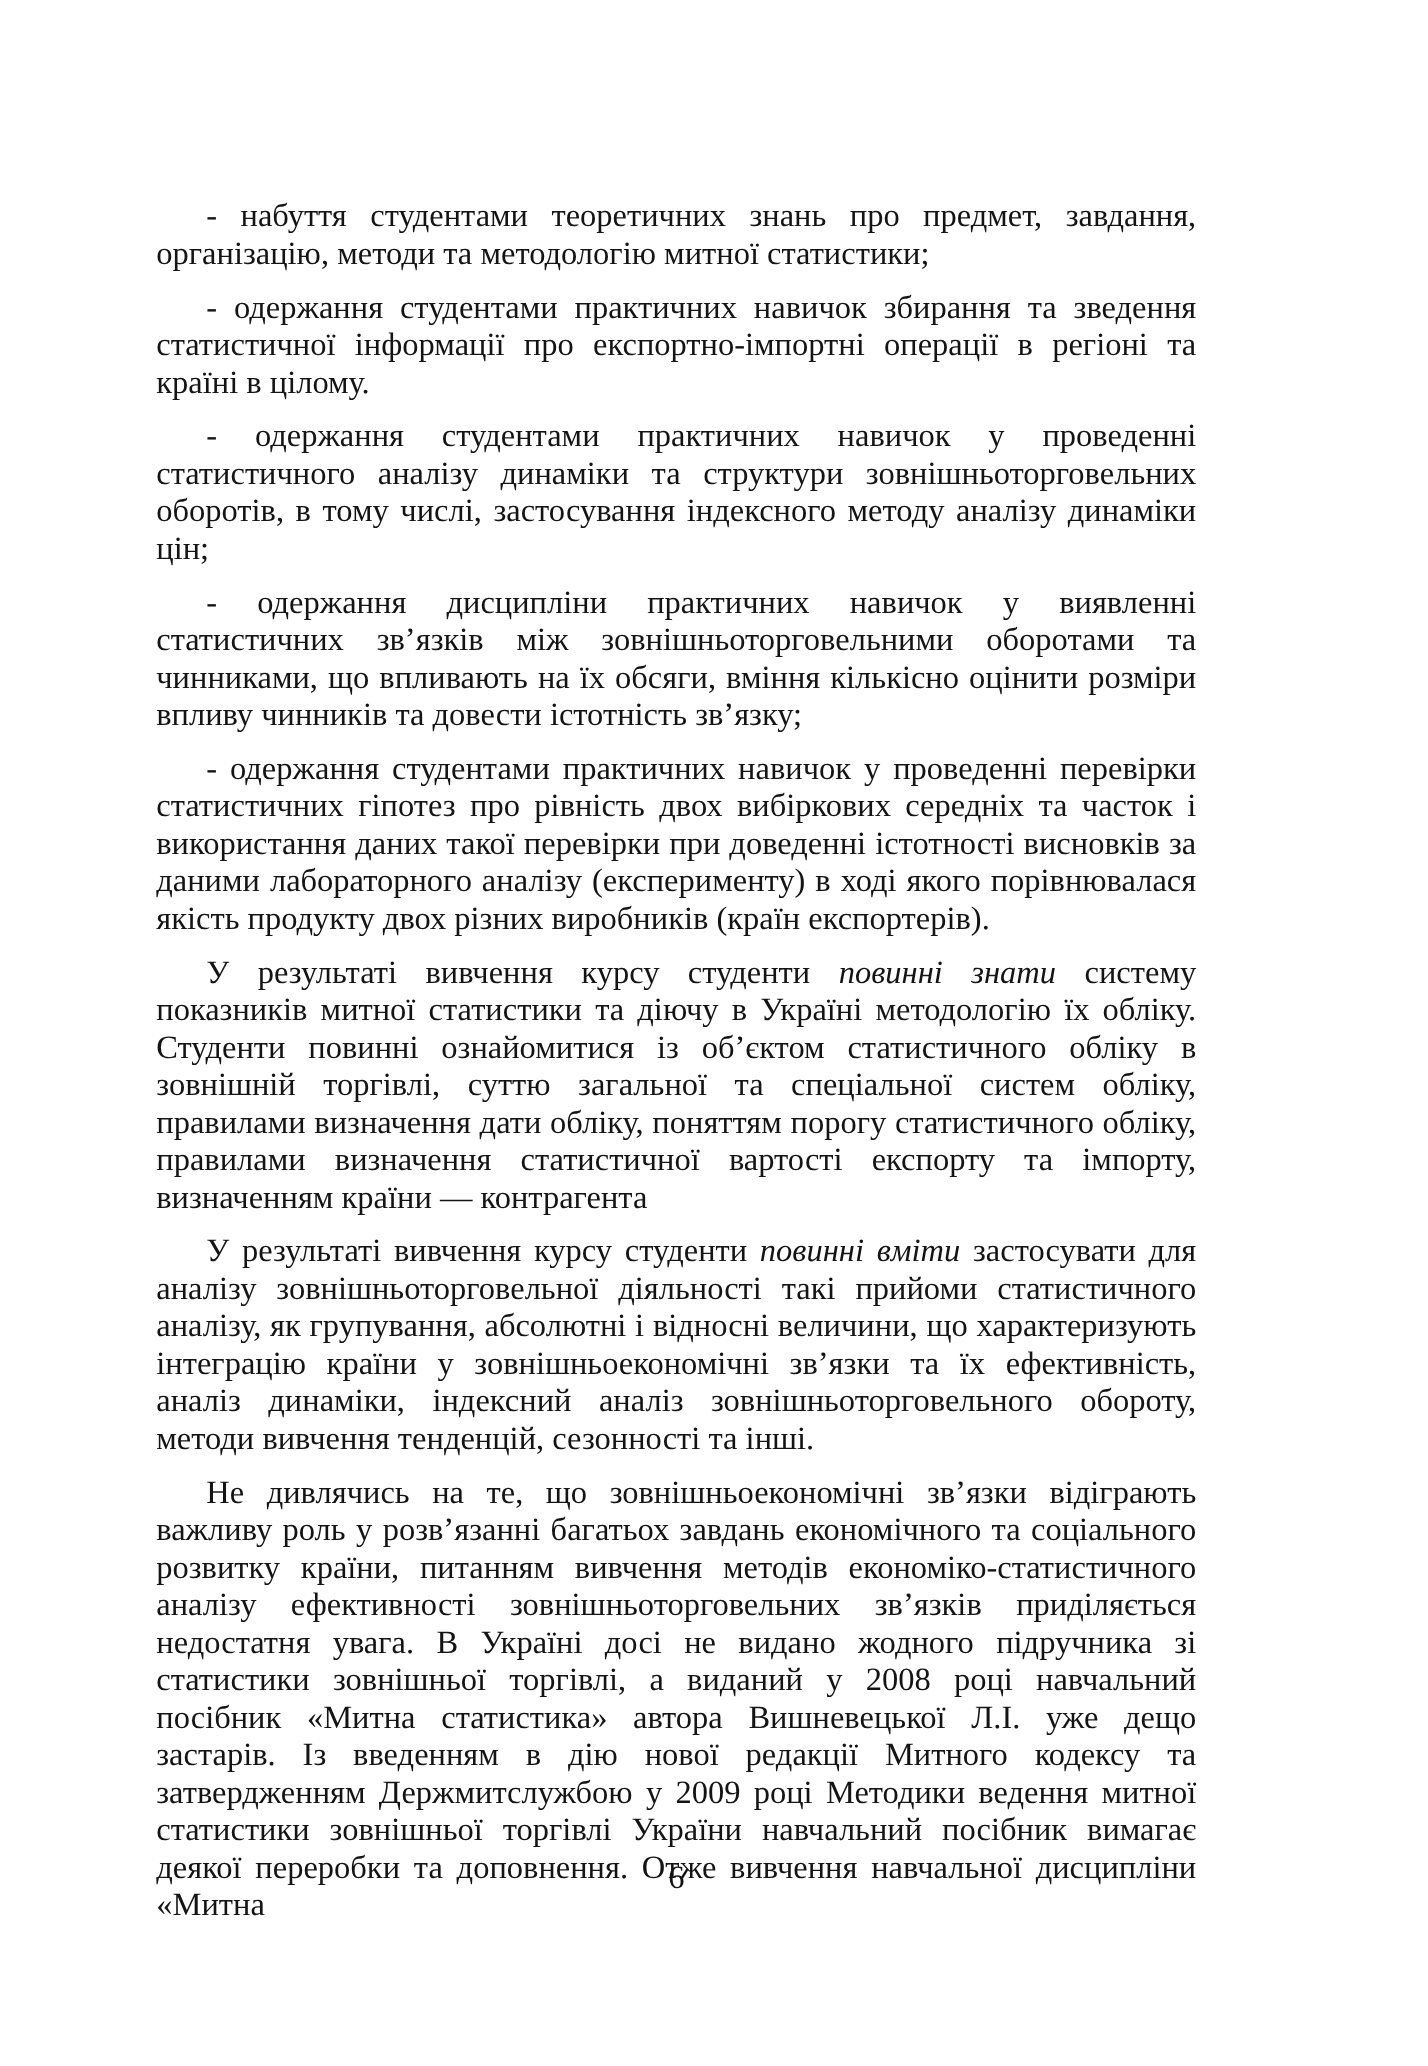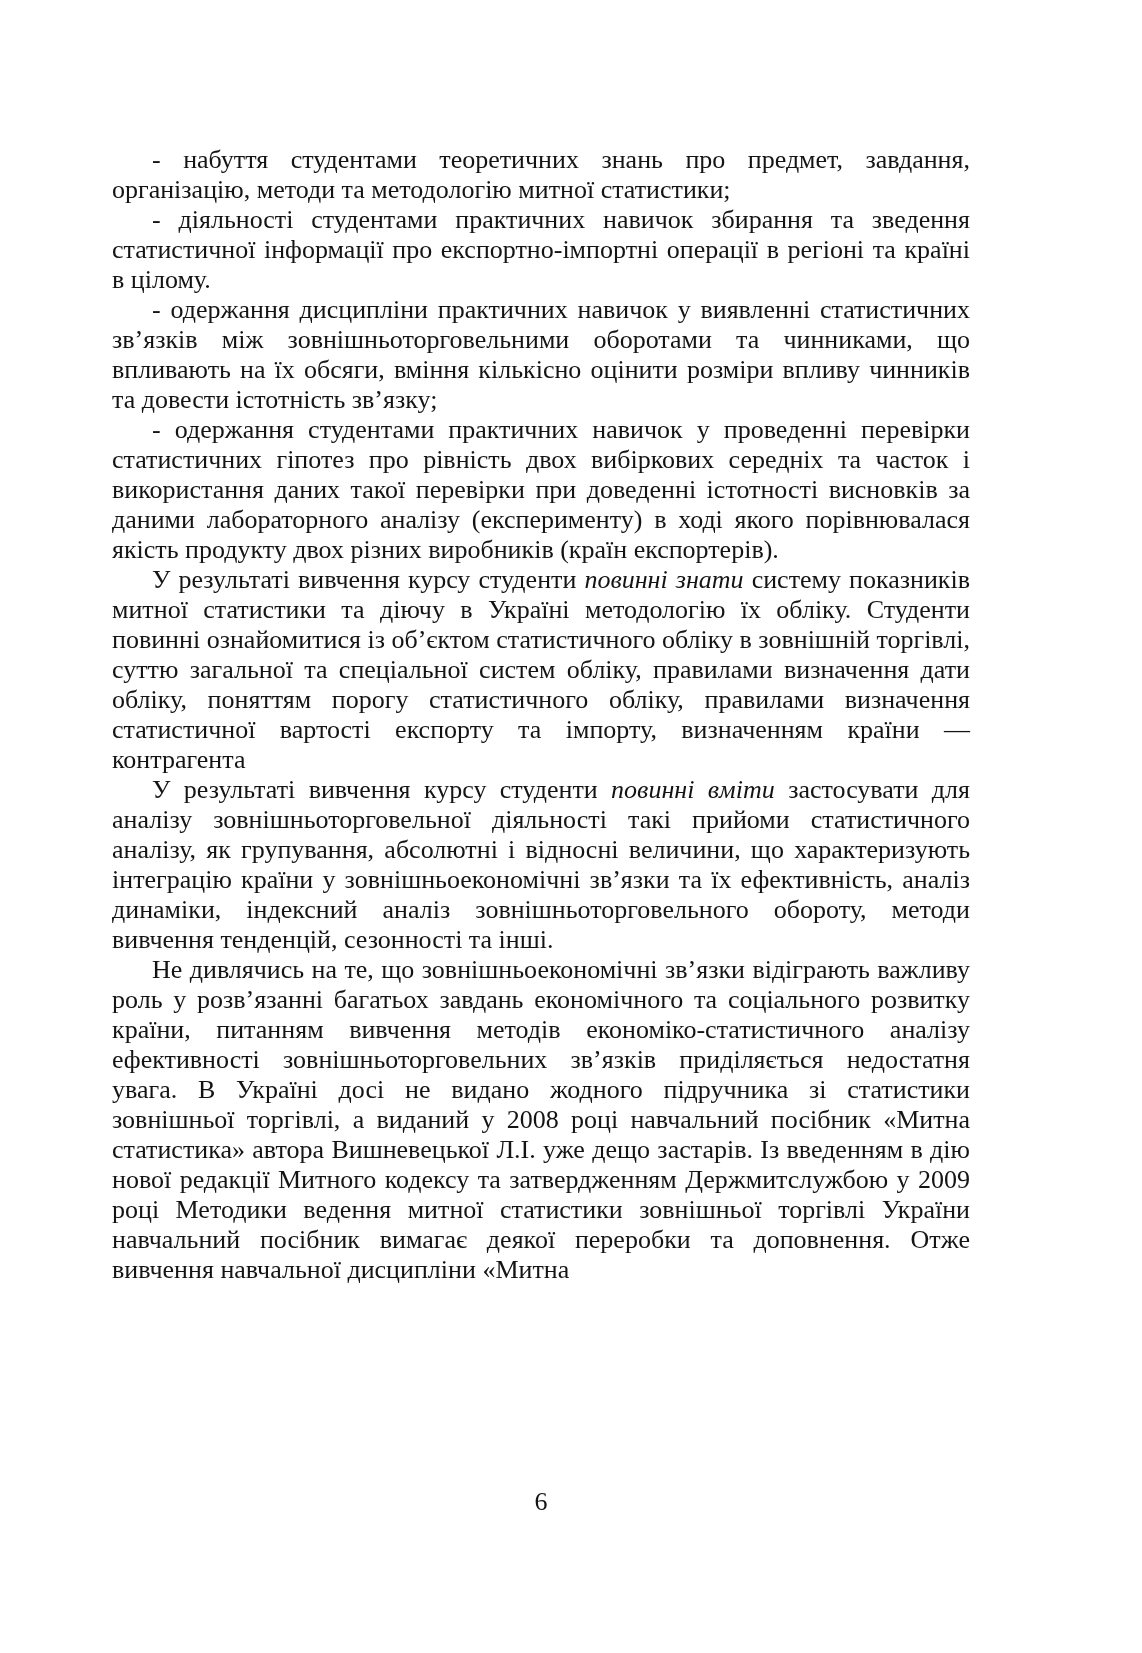--- a/index.html
+++ b/index.html
@@ -25,21 +25,21 @@
     left: 112px;
     top: 145px;
     width: 858px;
     font-size: 26px;
     line-height: 30px;
     text-align: justify;
     hyphens: auto;
     -webkit-hyphens: auto;
   }
   .para {
-    margin: 0;
+    margin: 13px;
     padding: 0;
     text-indent: 40px;
   }
   .seg-normal {
     font-weight: normal;
     font-style: normal;
   }
   .seg-bold-italic {
     font-weight: normal;
     font-style: italic;
@@ -54,21 +54,22 @@
     line-height: 30px;
     color: #141414;
   }
 </style>
 </head>
 <body>
 
 <div class="sheet">
   <div class="text-block">
       <p class="para"><span class="seg-normal">- набуття студентами теоретичних знань про предмет, завдання, організацію, методи та методологію митної статистики;</span></p>
-      <p class="para"><span class="seg-normal">- діяльності студентами практичних навичок збирання та зведення статистичної інформації про експортно-імпортні операції в регіоні та країні в цілому.</span></p>
+      <p class="para"><span class="seg-normal">- одержання студентами практичних навичок збирання та зведення статистичної інформації про експортно-імпортні операції в регіоні та країні в цілому.</span></p>
+      <p class="para"><span class="seg-normal">- одержання студентами практичних навичок у проведенні статистичного аналізу динаміки та структури зовнішньоторговельних оборотів, в тому числі, застосування індексного методу аналізу динаміки цін;</span></p>
       <p class="para"><span class="seg-normal">- одержання дисципліни практичних навичок у виявленні статистичних зв’язків між зовнішньоторговельними оборотами та чинниками, що впливають на їх обсяги, вміння кількісно оцінити розміри впливу чинників та довести істотність зв’язку;</span></p>
       <p class="para"><span class="seg-normal">- одержання студентами практичних навичок у проведенні перевірки статистичних гіпотез про рівність двох вибіркових середніх та часток і використання даних такої перевірки при доведенні істотності висновків за даними лабораторного аналізу (експерименту) в ході якого порівнювалася якість продукту двох різних виробників (країн експортерів).</span></p>
       <p class="para"><span class="seg-normal">У результаті вивчення курсу студенти </span><span class="seg-bold-italic">повинні знати</span><span class="seg-normal"> систему показників митної статистики та діючу в Україні методологію їх обліку. Студенти повинні ознайомитися із об’єктом статистичного обліку в зовнішній торгівлі, суттю загальної та спеціальної систем обліку, правилами визначення дати обліку, поняттям порогу статистичного обліку, правилами визначення статистичної вартості експорту та імпорту, визначенням країни — контрагента</span></p>
       <p class="para"><span class="seg-normal">У результаті вивчення курсу студенти </span><span class="seg-bold-italic">повинні вміти</span><span class="seg-normal"> застосувати для аналізу зовнішньоторговельної діяльності такі прийоми статистичного аналізу, як групування, абсолютні і відносні величини, що характеризують інтеграцію країни у зовнішньоекономічні зв’язки та їх ефективність, аналіз динаміки, індексний аналіз зовнішньоторговельного обороту, методи вивчення тенденцій, сезонності та інші.</span></p>
       <p class="para"><span class="seg-normal">Не дивлячись на те, що зовнішньоекономічні зв’язки відіграють важливу роль у розв’язанні багатьох завдань економічного та соціального розвитку країни, питанням вивчення методів економіко-статистичного аналізу ефективності зовнішньоторговельних зв’язків приділяється недостатня увага. В Україні досі не видано жодного підручника зі статистики зовнішньої торгівлі, а виданий у 2008 році навчальний посібник «Митна статистика» автора Вишневецької Л.І. уже дещо застарів. Із введенням в дію нової редакції Митного кодексу та затвердженням Держмитслужбою у 2009 році Методики ведення митної статистики зовнішньої торгівлі України навчальний посібник вимагає деякої переробки та доповнення. Отже вивчення навчальної дисципліни «Митна</span></p>
     </div>
   <div class="page-number">6</div>
 </div>
 
 </body></html>

